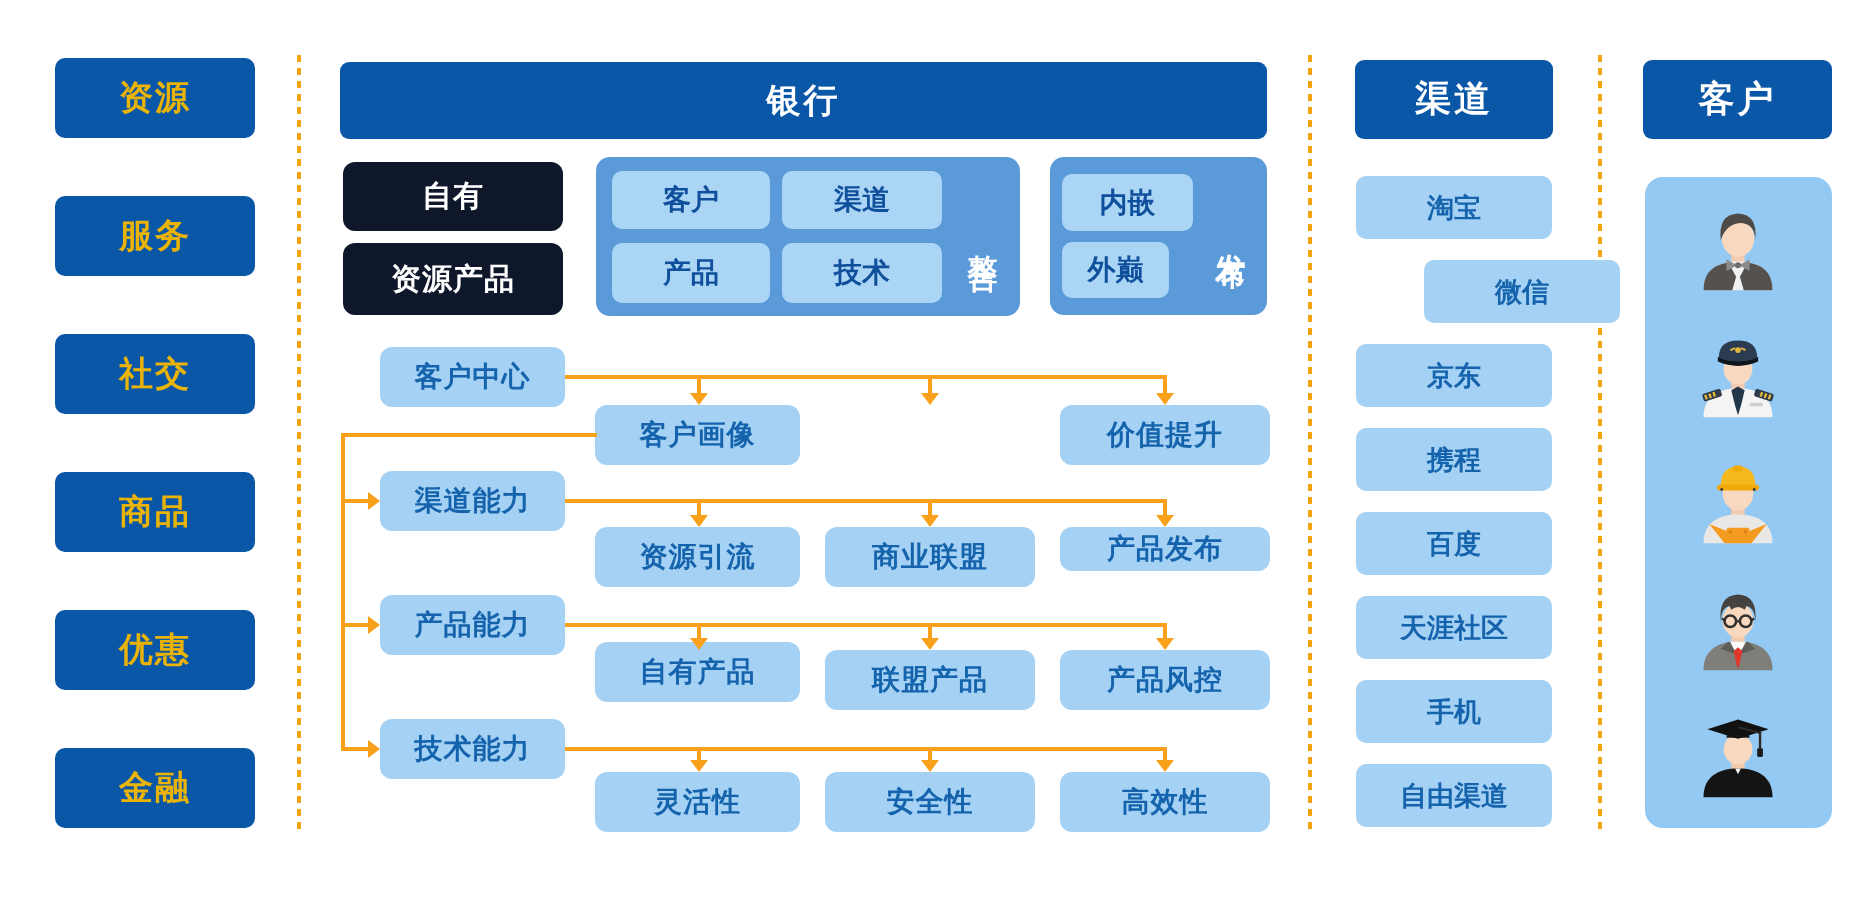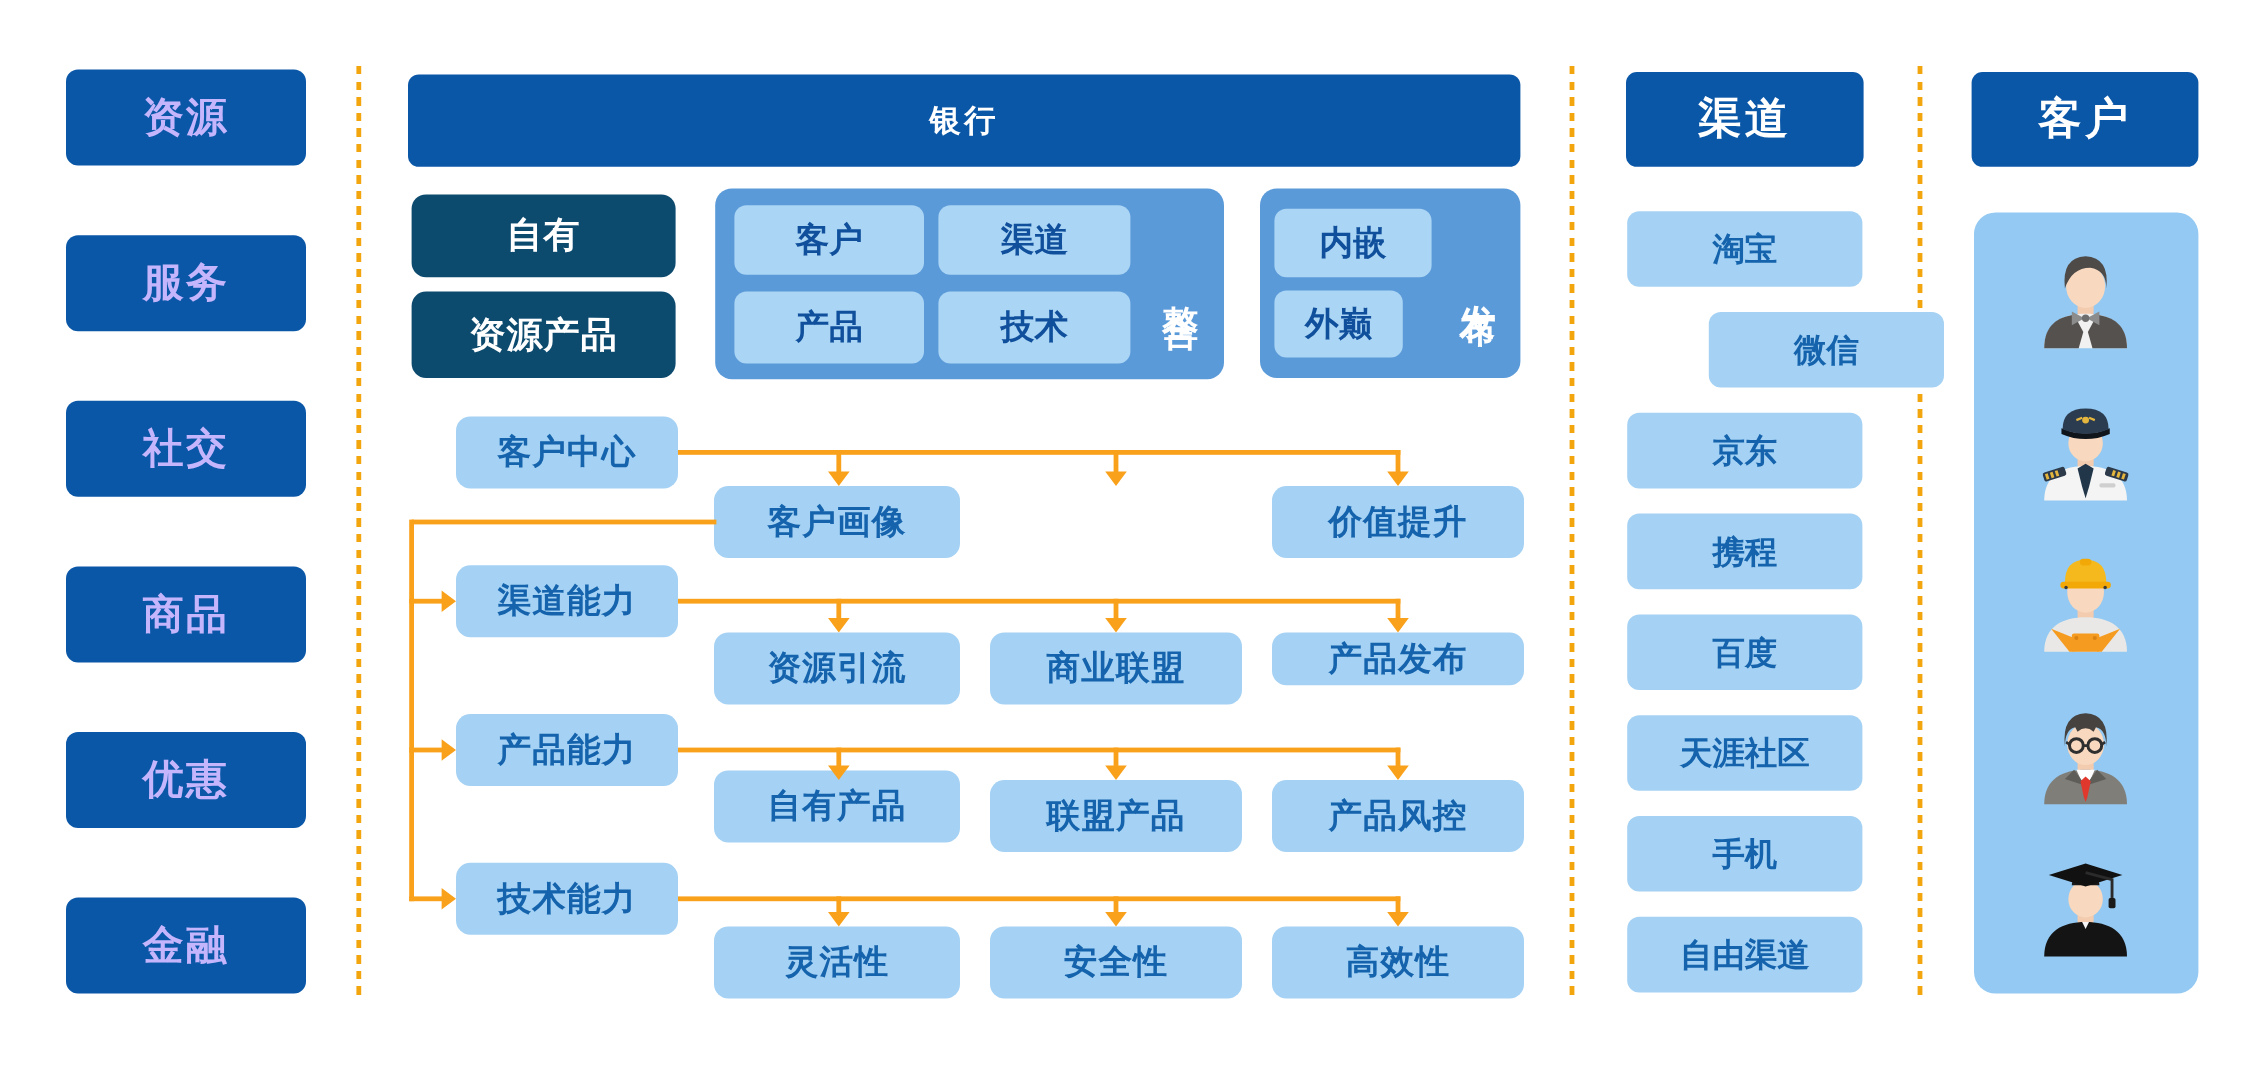--- a/index.html
+++ b/index.html
@@ -1,25 +1,25 @@
 <!DOCTYPE html>
 <html><head>
 <meta charset="utf-8">
 <style>
   html,body{margin:0;padding:0;background:#ffffff;}
   #stage{position:relative;width:1876px;height:905px;background:#ffffff;overflow:hidden;
          font-family:"Liberation Sans", sans-serif; -webkit-font-smoothing:antialiased;}
   .abs{position:absolute;box-sizing:border-box;}
   
-  .dbox{background:#0B57A7;color:#c4b5fd;border-radius:10px;display:flex;align-items:center;justify-content:center;
+  .dbox{background:#0B57A7;color:#eab308;border-radius:10px;display:flex;align-items:center;justify-content:center;
         font-weight:bold;font-size:34px;letter-spacing:2px;}
   .hdr{background:#0B57A7;color:#ffffff;border-radius:9px;display:flex;align-items:center;justify-content:center;
-       font-weight:bold;font-size:26px;letter-spacing:3px;}
-  
-  .mbox{background:#0c4a6e;color:#ffffff;border-radius:12px;display:flex;align-items:center;justify-content:center;
+       font-weight:bold;font-size:34px;letter-spacing:3px;}
+  
+  .mbox{background:#0f172a;color:#ffffff;border-radius:12px;display:flex;align-items:center;justify-content:center;
         font-weight:bold;font-size:30px;letter-spacing:1px;}
   .group{background:#5B9AD9;border-radius:14px;}
   
   .lbox{background:#A5D2F4;color:#1463AC;border-radius:12px;display:flex;align-items:center;justify-content:center;
         font-weight:bold;font-size:28px;letter-spacing:1px;}
   .ibox{background:#AAD5F4;color:#0F4F9C;border-radius:10px;display:flex;align-items:center;justify-content:center;
         font-weight:bold;font-size:28px;}
   .chbox{background:#A5D2F4;color:#1463AC;border-radius:10px;display:flex;align-items:center;justify-content:center;
         font-weight:bold;font-size:27px;}
   .vlabel{color:#ffffff;font-weight:bold;font-size:30px;writing-mode:vertical-rl;text-orientation:upright;

